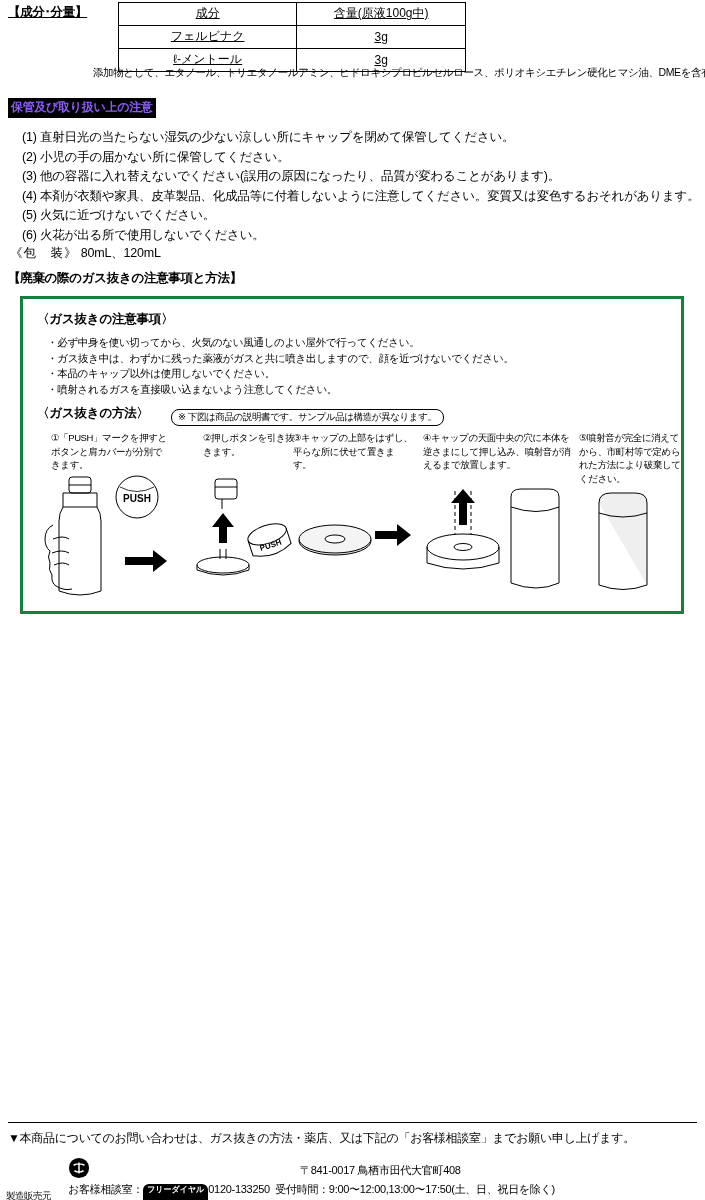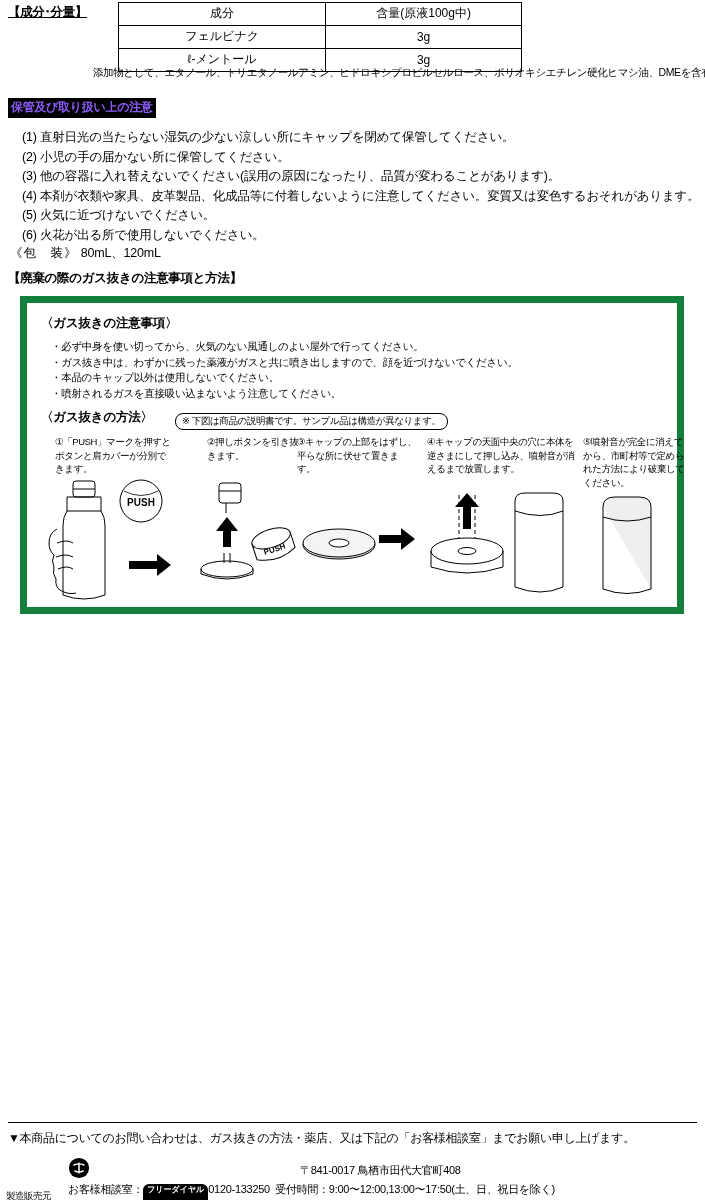--- a/index.html
+++ b/index.html
@@ -51,21 +51,22 @@
     position: absolute;
     left: 0;
     top: 2px;
     text-decoration: underline;
   }
   .ing-table {
     position: absolute;
     left: 110px;
     top: 0px;
     border-collapse: collapse;
-    width: 404px;
+    width: 348px;
+    text-decoration: underline;
   }
   .ing-table td {
     border: 1px solid #000;
     text-align: center;
     font-size: 12px;
     padding: 2px 0 3px 0;
     height: 16px;
   }
   .ing-table td.col1 { width: 180px; }
   .ing-table td.col2 { width: 170px; }
@@ -114,21 +115,21 @@
     position: absolute;
     left: 8px;
     top: 270px;
   }
   .disposal-box {
     position: absolute;
     left: 20px;
     top: 296px;
     width: 664px;
     height: 318px;
-    border: 7px solid #15803d;
+    border: 3px solid #15803d;
     box-sizing: border-box;
   }
   .sub-head {
     font-size: 12.5px;
     font-weight: bold;
     letter-spacing: -0.2px;
   }
   .cautions-head { position: absolute; left: 14px; top: 12px; }
   .cautions-list {
     position: absolute;

